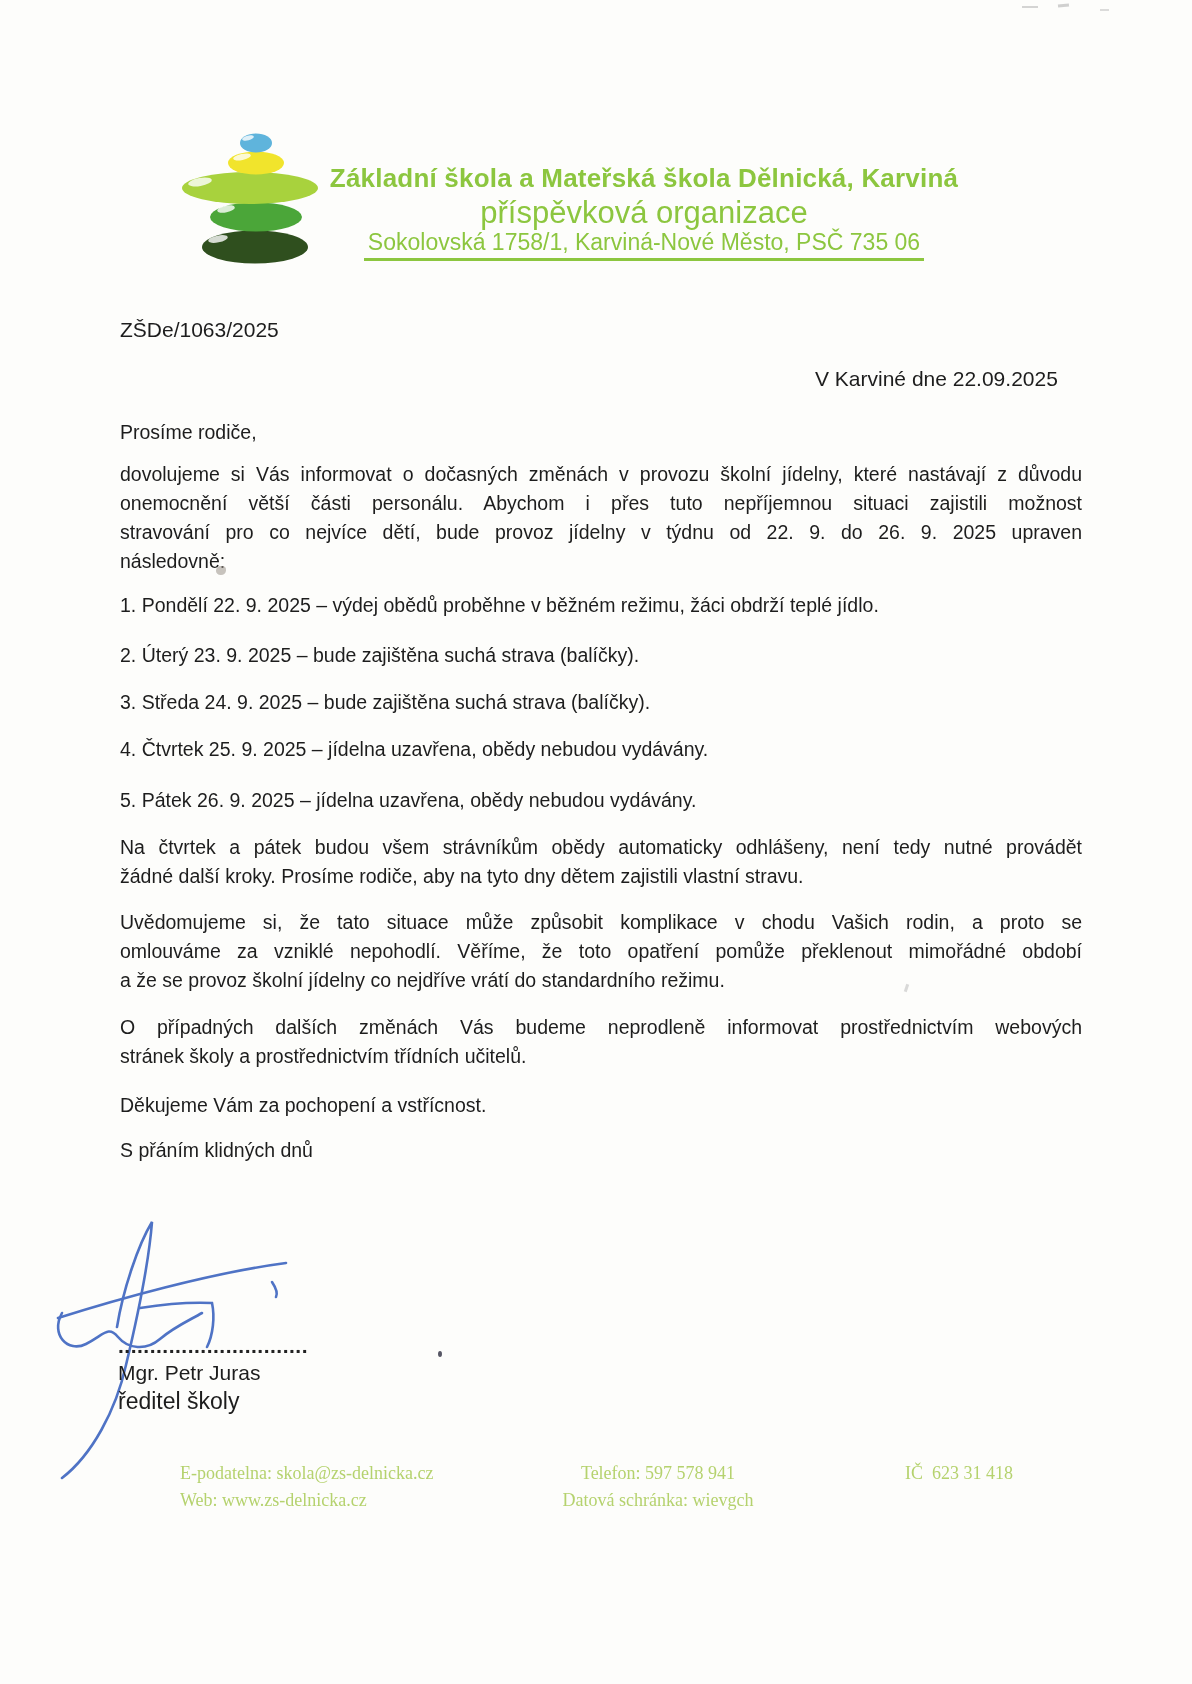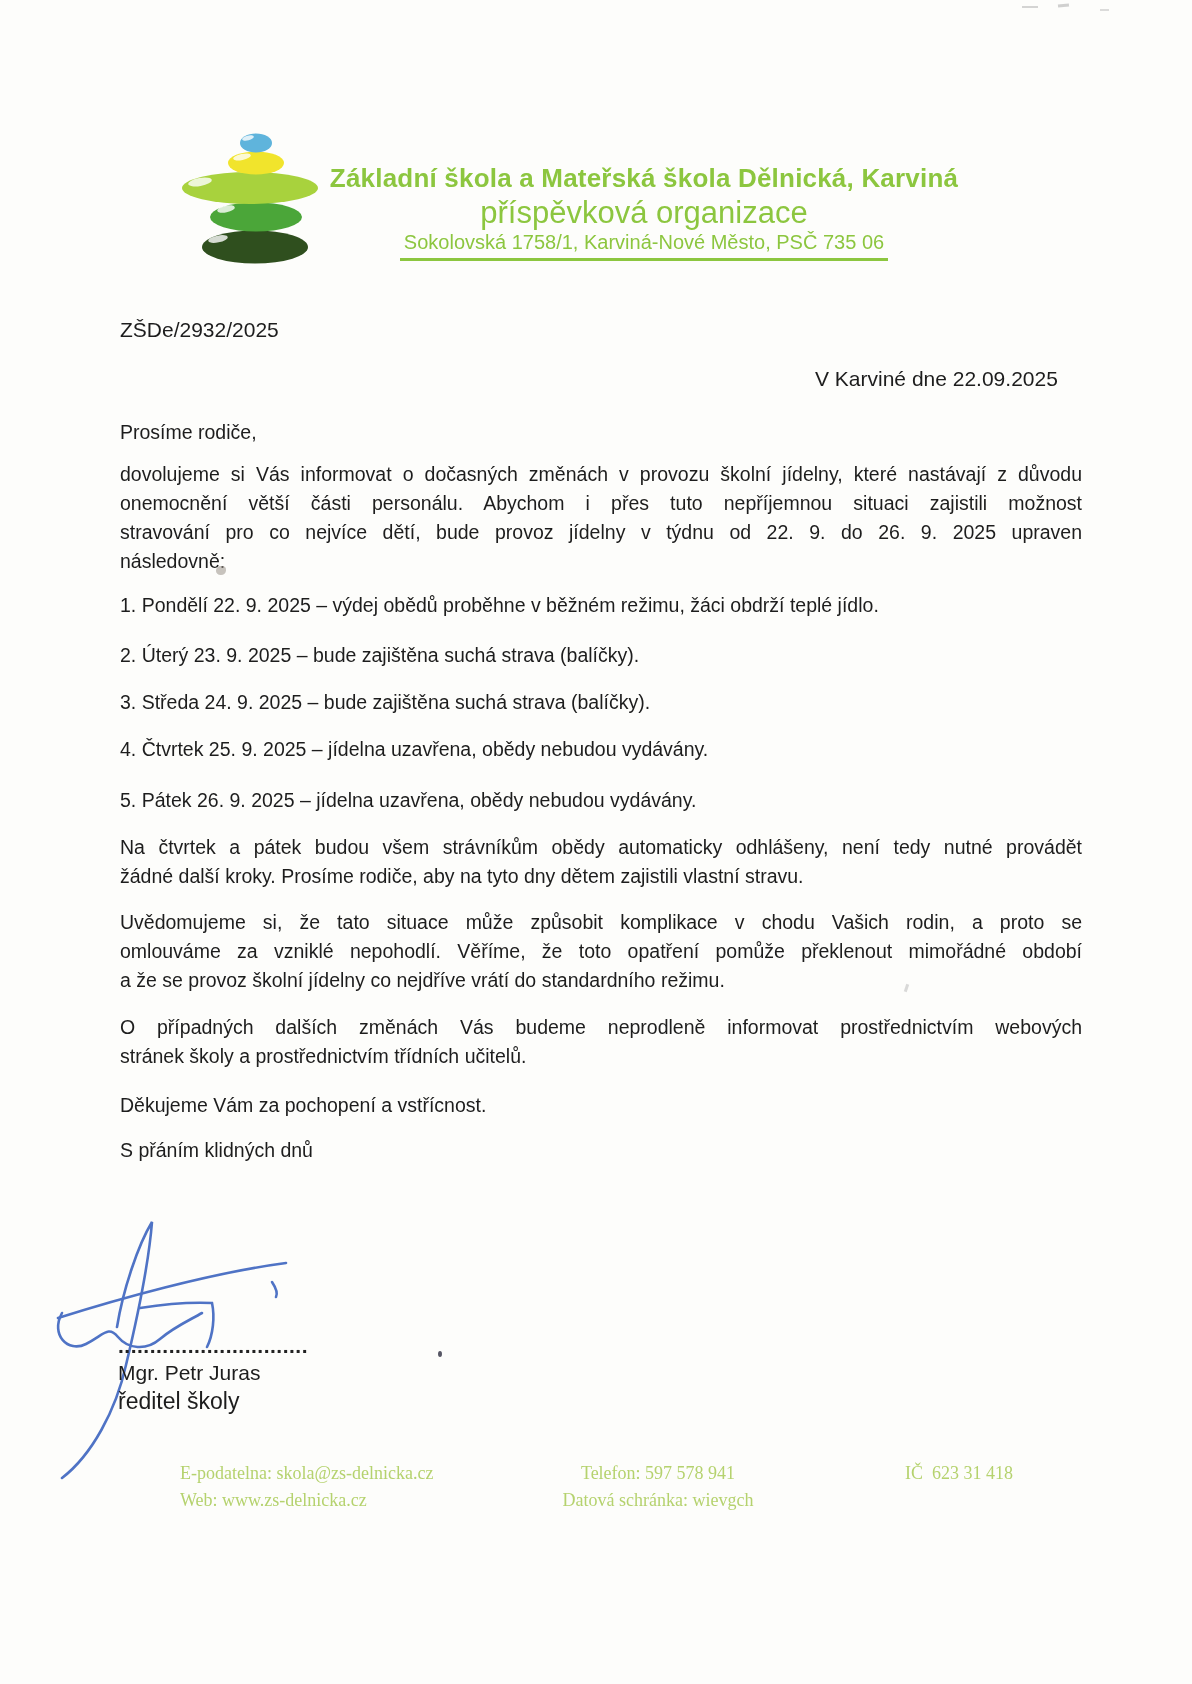--- a/index.html
+++ b/index.html
@@ -13,21 +13,21 @@
     overflow:hidden;
   }
   
   .logo{position:absolute;left:180px;top:128px;width:140px;height:140px;}
   .head-text{
     position:absolute;left:318px;top:162px;width:652px;
     text-align:center;color:#8cc63f;line-height:1;
   }
   .head-line1{font-size:26px;font-weight:bold;line-height:32px;letter-spacing:0.2px;text-align:center;}
   .head-line2{font-size:31px;line-height:26px;margin-top:6px;}
-  .head-line3{font-size:20px;line-height:27px;margin-top:3px;}
+  .head-line3{font-size:23px;line-height:27px;margin-top:3px;}
   .head-line3 span{display:inline-block;border-bottom:3px solid #8cc63f;padding:0 4px 2px 4px;}
   
   .tline{position:absolute;left:120px;width:962px;font-size:19.5px;line-height:29px;}
   .stretch{text-align:justify;text-align-last:justify;}
   .ref{top:315px;font-size:21px;}
   .date{left:815px;top:364px;width:300px;font-size:21px;}
   .salutation{top:418px;}
   .p1{top:460px;}
   .p2{top:833px;}
   .p3{top:908px;}
@@ -81,21 +81,21 @@
       <ellipse cx="38" cy="111" rx="10" ry="3.4" transform="rotate(-12 38 111)"></ellipse>
     </g>
   </svg>
 
   <div class="head-text">
     <div class="head-line1">Základní škola a Mateřská škola Dělnická, Karviná</div>
     <div class="head-line2">příspěvková organizace</div>
     <div class="head-line3"><span>Sokolovská 1758/1, Karviná-Nové Město, PSČ 735 06</span></div>
   </div>
 
-  <div class="tline ref">ZŠDe/2932/2025</div>
+  <div class="tline ref">ZŠDe/1063/2025</div>
   <div class="tline date">V Karviné dne 22.09.2025</div>
 
   <div class="tline salutation">Prosíme rodiče,</div>
 
   <div class="tline p1">
     <div class="stretch">dovolujeme si Vás informovat o dočasných změnách v provozu školní jídelny, které nastávají z důvodu</div>
     <div class="stretch">onemocnění větší části personálu. Abychom i přes tuto nepříjemnou situaci zajistili možnost</div>
     <div class="stretch">stravování pro co nejvíce dětí, bude provoz jídelny v týdnu od 22. 9. do 26. 9. 2025 upraven</div>
     <div>následovně:</div>
   </div>

